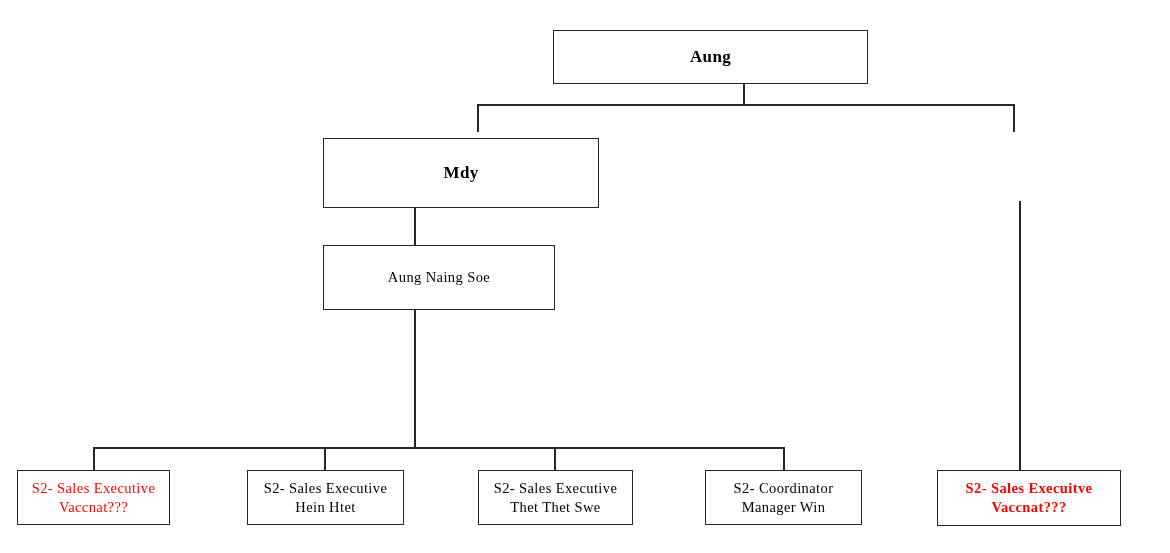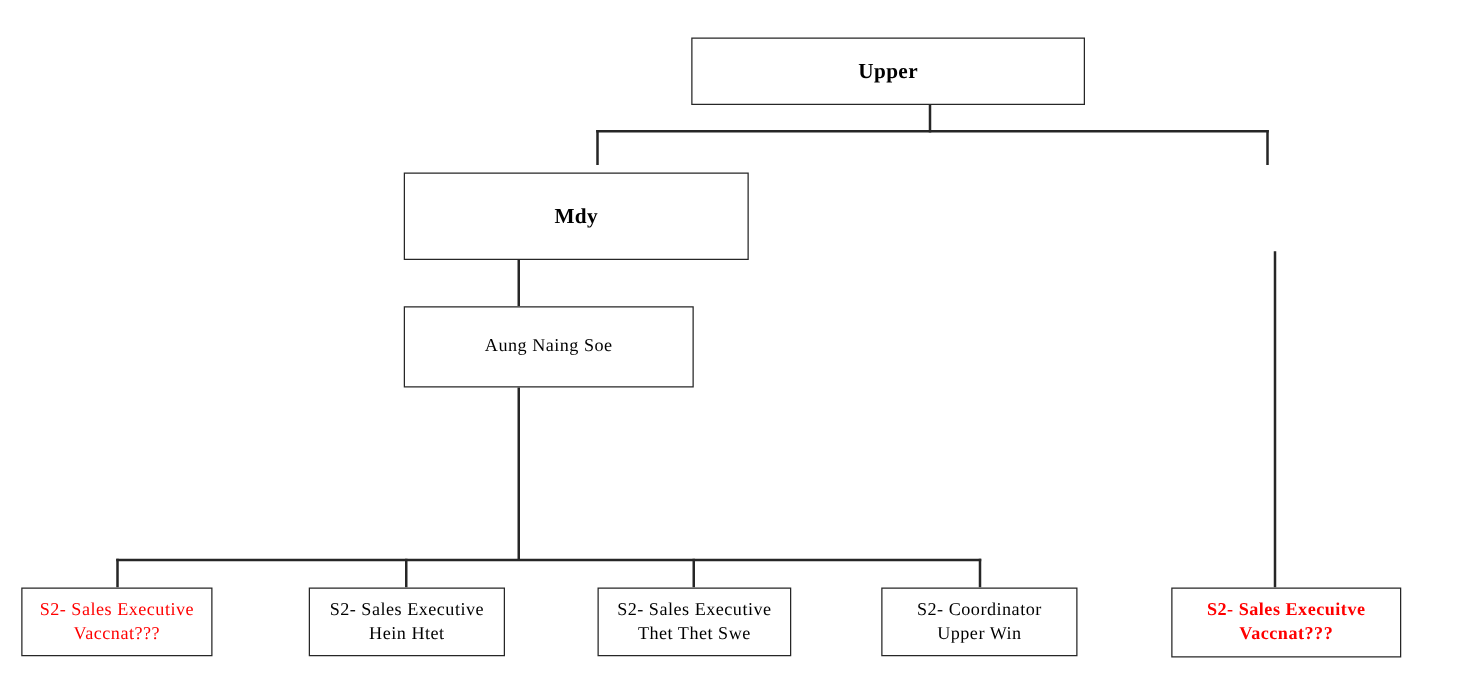--- a/index.html
+++ b/index.html
@@ -62,21 +62,21 @@
   <div class="line vline" style="left:414px;  top:201px; height:44px;"></div>
   <div class="line vline" style="left:414px;  top:309px; height:139px;"></div>
   <div class="line hline" style="left:93px;   top:447px; width:692px;"></div>
   <div class="line vline" style="left:93px;   top:447px; height:23px;"></div>
   <div class="line vline" style="left:324px;  top:447px; height:23px;"></div>
   <div class="line vline" style="left:554px;  top:447px; height:23px;"></div>
   <div class="line vline" style="left:783px;  top:447px; height:23px;"></div>
   <div class="line vline" style="left:1019px; top:201px; height:269px;"></div>
 
   <div class="node node-header" style="left:553px; top:30px; width:315px; height:54px;">
-    <span>Upper</span>
+    <span>Aung</span>
   </div>
 
   <div class="node node-header" style="left:323px; top:138px; width:276px; height:70px;">
     <span>Mdy</span>
   </div>
 
 
   <div class="node node-detail" style="left:323px; top:245px; width:232px; height:65px;">
     <span>Aung Naing Soe</span>
   </div>
@@ -91,21 +91,21 @@
     <span>Hein Htet</span>
   </div>
 
   <div class="node node-detail" style="left:478px; top:470px; width:155px; height:55px;">
     <span>S2- Sales Executive</span>
     <span>Thet Thet Swe</span>
   </div>
 
   <div class="node node-detail" style="left:705px; top:470px; width:157px; height:55px;">
     <span>S2- Coordinator</span>
-    <span>Upper Win</span>
+    <span>Manager Win</span>
   </div>
 
   <div class="node node-detail vacant bold-text" style="left:937px; top:470px; width:184px; height:56px;">
     <span>S2- Sales Execuitve</span>
     <span>Vaccnat???</span>
   </div>
 
 </div>
 
 </body></html>

